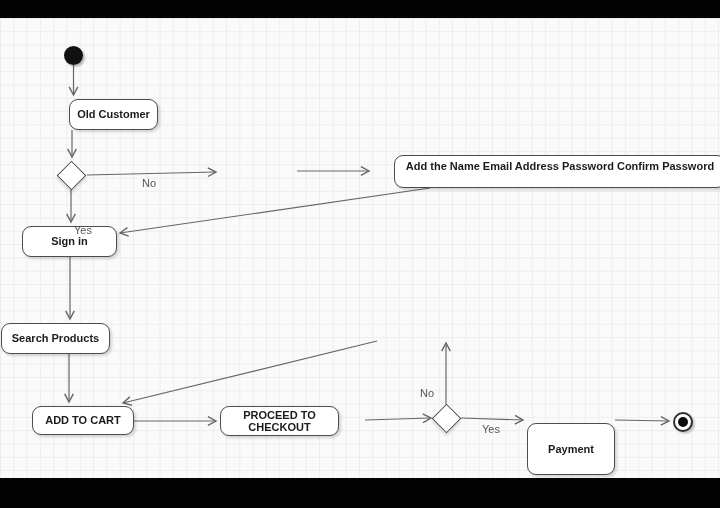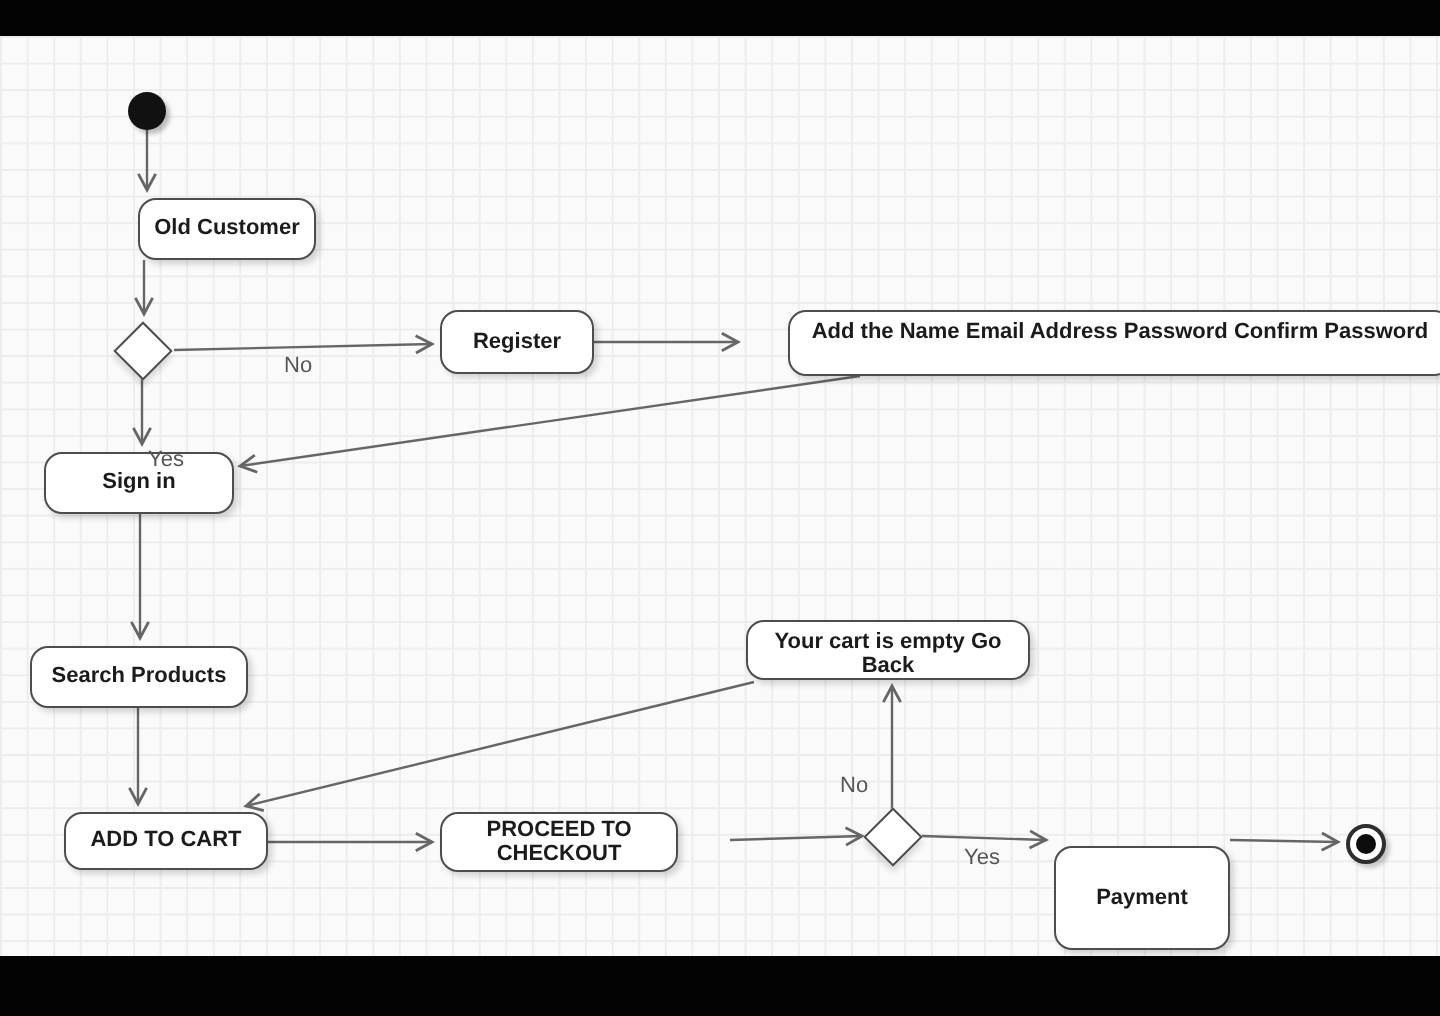--- a/index.html
+++ b/index.html
@@ -63,33 +63,31 @@
         <line x1="377" y1="323" x2="123" y2="385" marker-end="url(#arrow)"></line>
       </g>
     </svg>
 
     <div class="start-node" style="left:64px;top:28px;"></div>
 
     <div class="node" style="left:29px;top:81px;width:89px;height:31px;margin-left:40px;">Old Customer</div>
 
     <div class="diamond" style="left:60.5px;top:146.5px;"></div>
 
-    <div class="node" style="left:220px;top:137px;width:77px;height:32px;">Register</div>
 
     <div class="node top-align" style="left:394px;top:137px;width:332px;height:33px;">Add the Name Email Address Password Confirm Password</div>
 
     <div class="node" style="left:22px;top:208px;width:95px;height:31px;">Sign in</div>
 
-    <div class="node" style="left:15px;top:305px;width:109px;height:31px;">Search Products</div>
+    <div class="node" style="left:1px;top:305px;width:109px;height:31px;">Search Products</div>
 
     <div class="node" style="left:32px;top:388px;width:102px;height:29px;">ADD TO CART</div>
 
     <div class="node" style="left:220px;top:388px;width:119px;height:30px;">PROCEED TO CHECKOUT</div>
 
-    <div class="node top-align" style="left:373px;top:292px;width:142px;height:30px;">Your cart is empty Go Back</div>
 
     <div class="diamond" style="left:435.5px;top:389.5px;"></div>
 
     <div class="node" style="left:527px;top:405px;width:88px;height:52px;">Payment</div>
 
     <div class="end-node" style="left:673px;top:394px;">
       <div class="dot"></div>
     </div>
 
     <span class="edge-label" style="left:142px;top:131px;">No</span>

